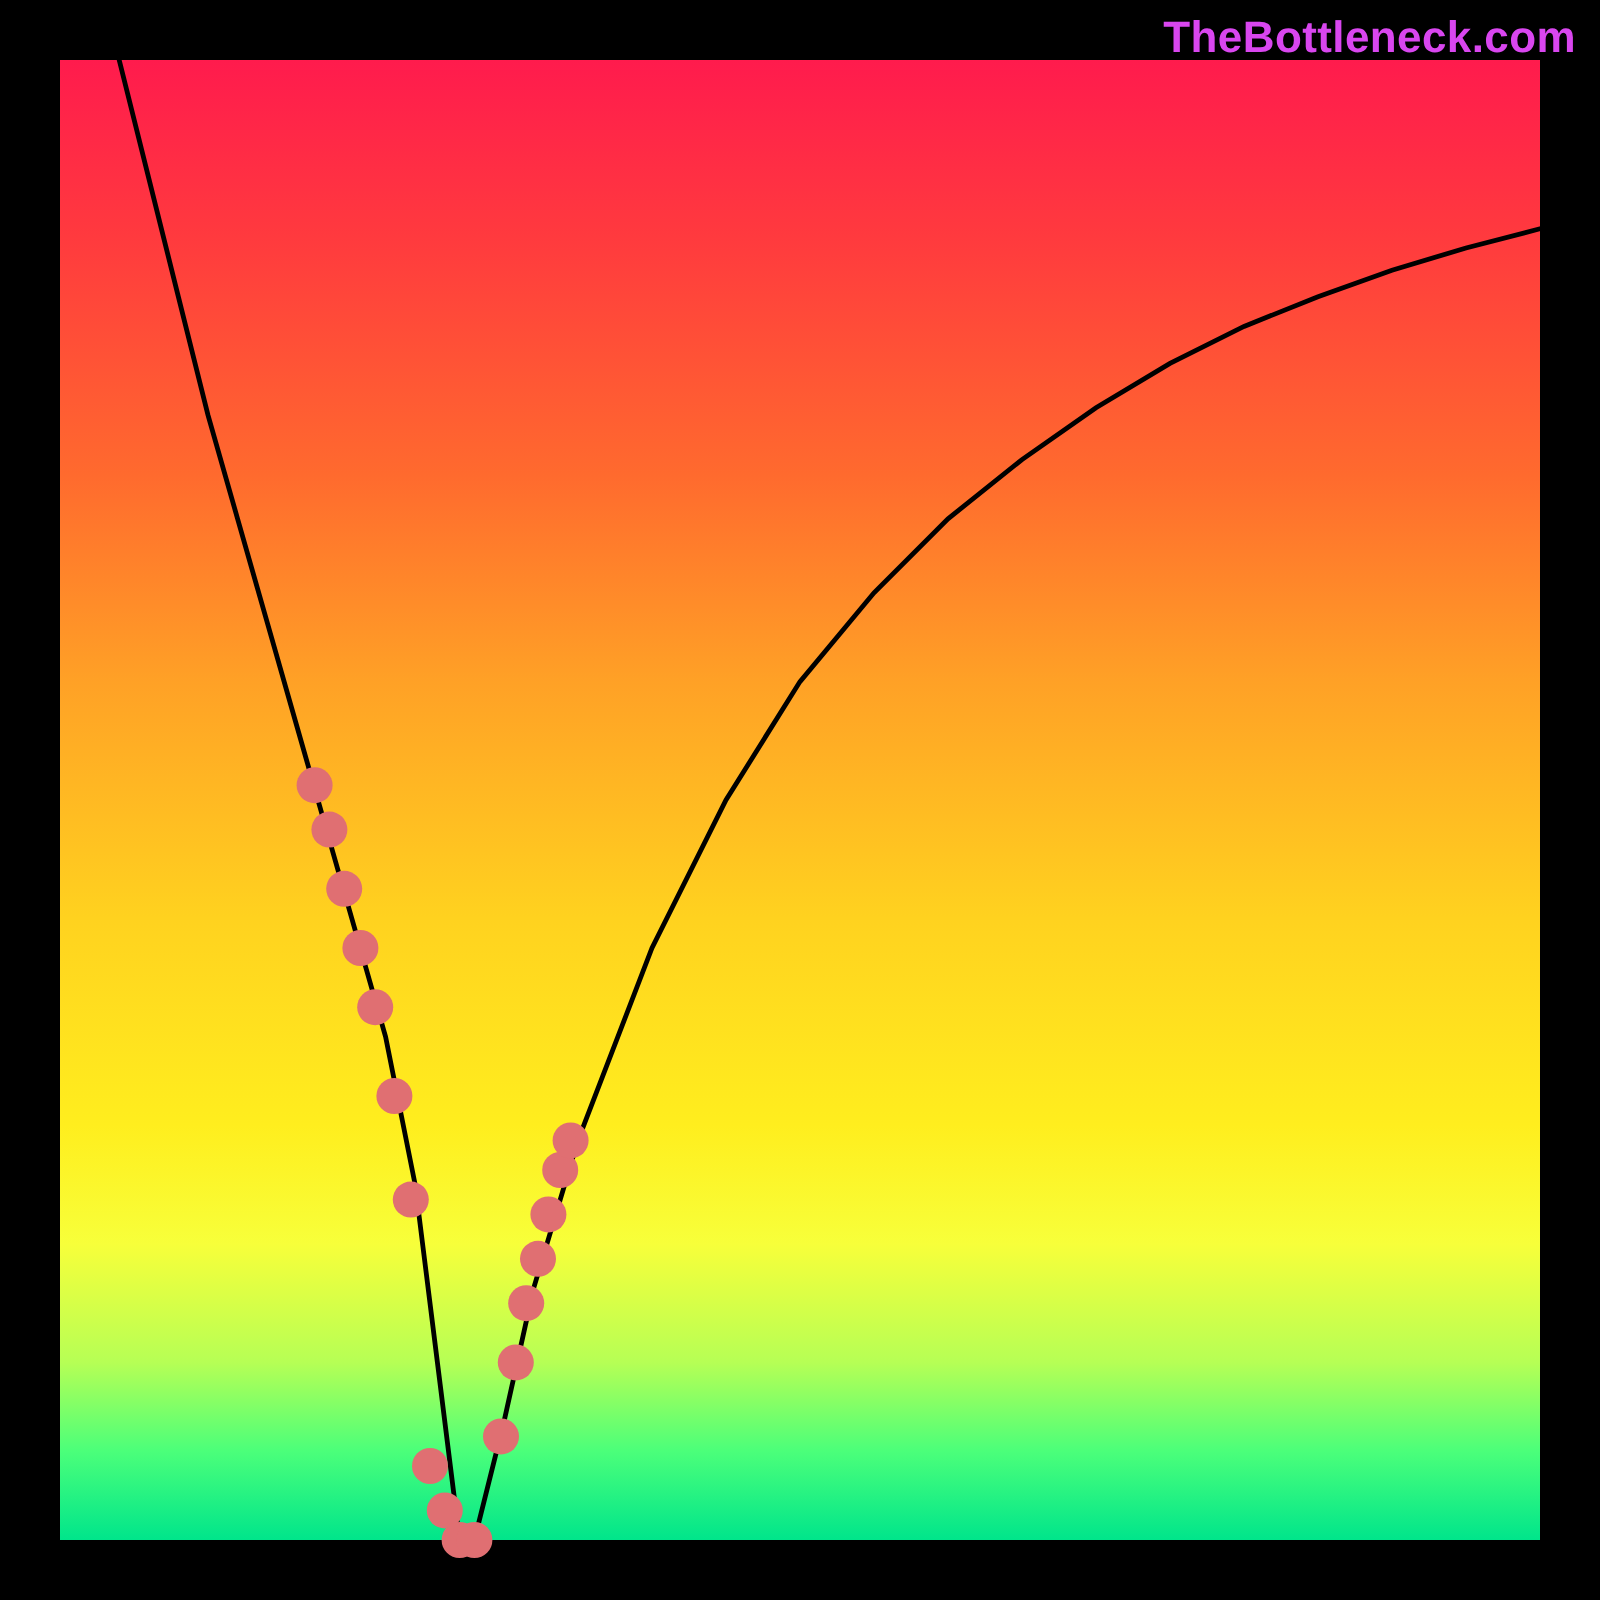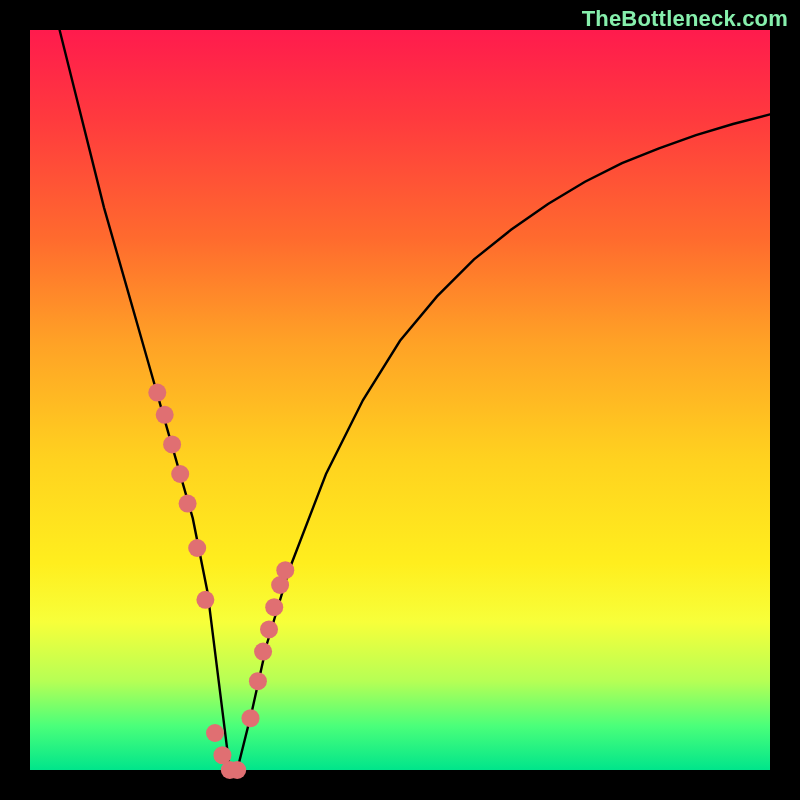--- a/index.html
+++ b/index.html
@@ -34,21 +34,21 @@
       #f7ff3a 80%,
       #b6ff55 88%,
       #4bff7a 94%,
       #00e58b 100%
     );
   }
   .watermark {
     position: absolute;
     top: 6px;
     right: 12px;
-    color: #86efac;
+    color: #d946ef;
     font-size: 22px;
     font-weight: 600;
     letter-spacing: 0.2px;
     user-select: none;
   }
   svg.curve {
     position: absolute;
     left: 0;
     top: 0;
     width: 740px;

